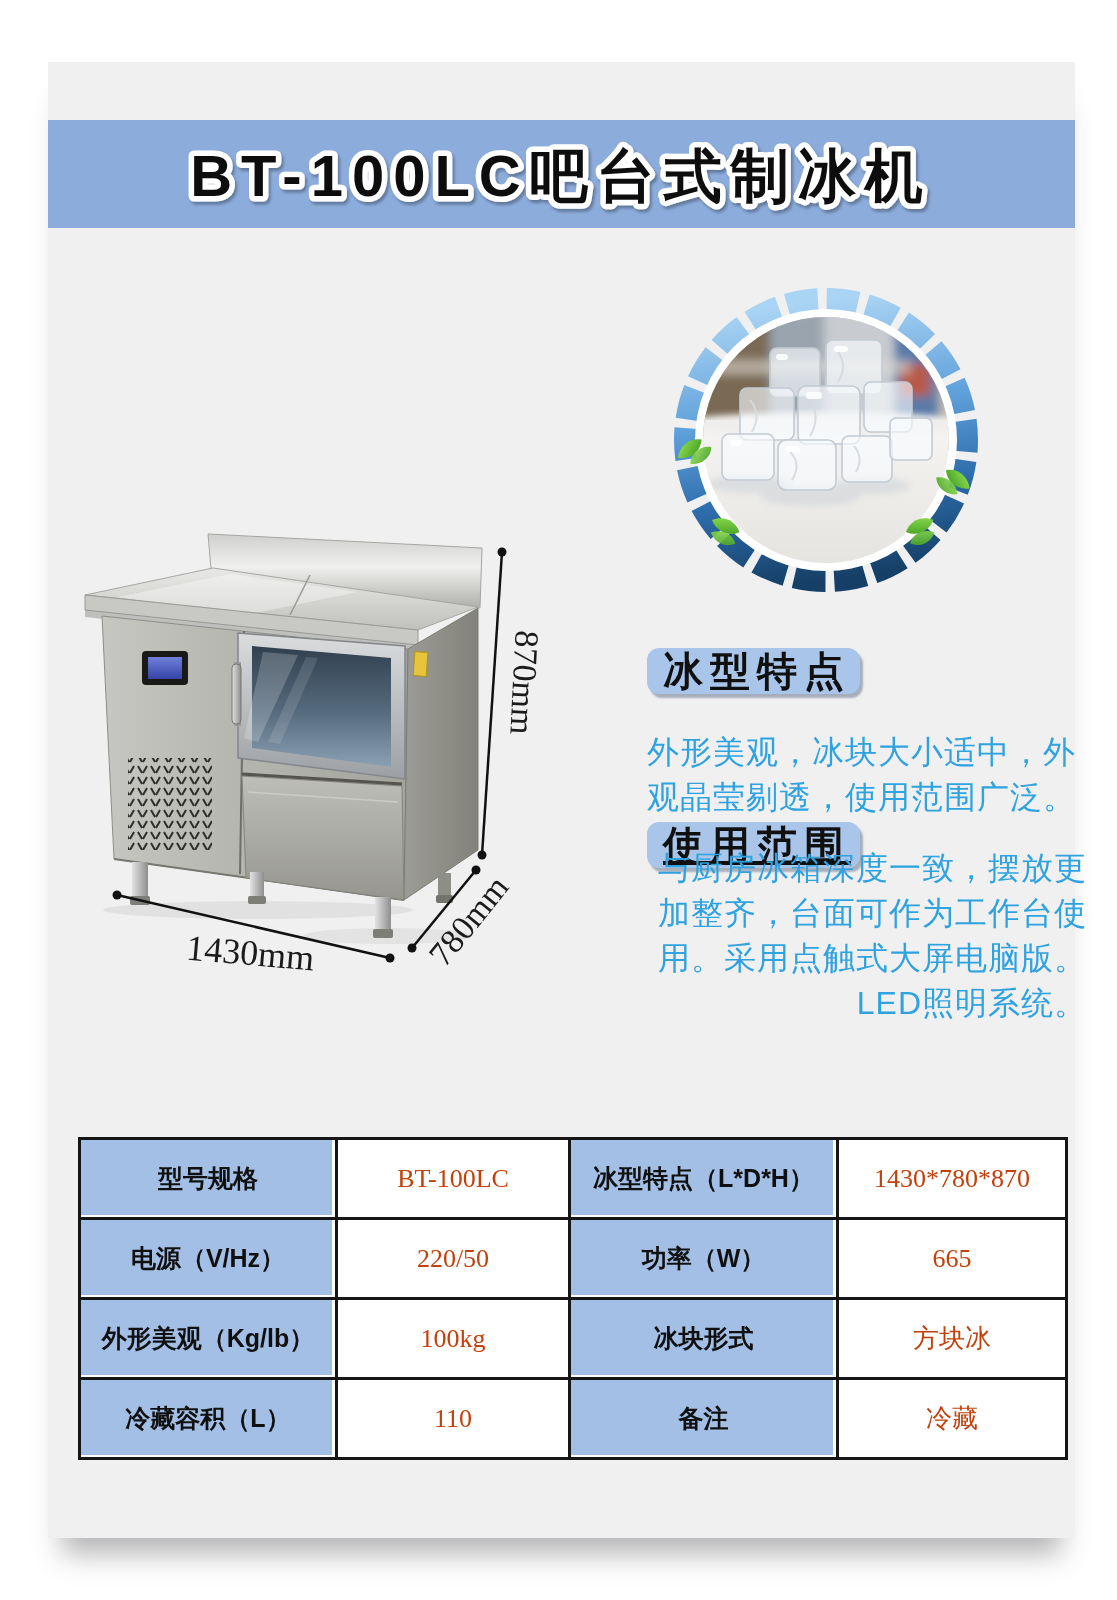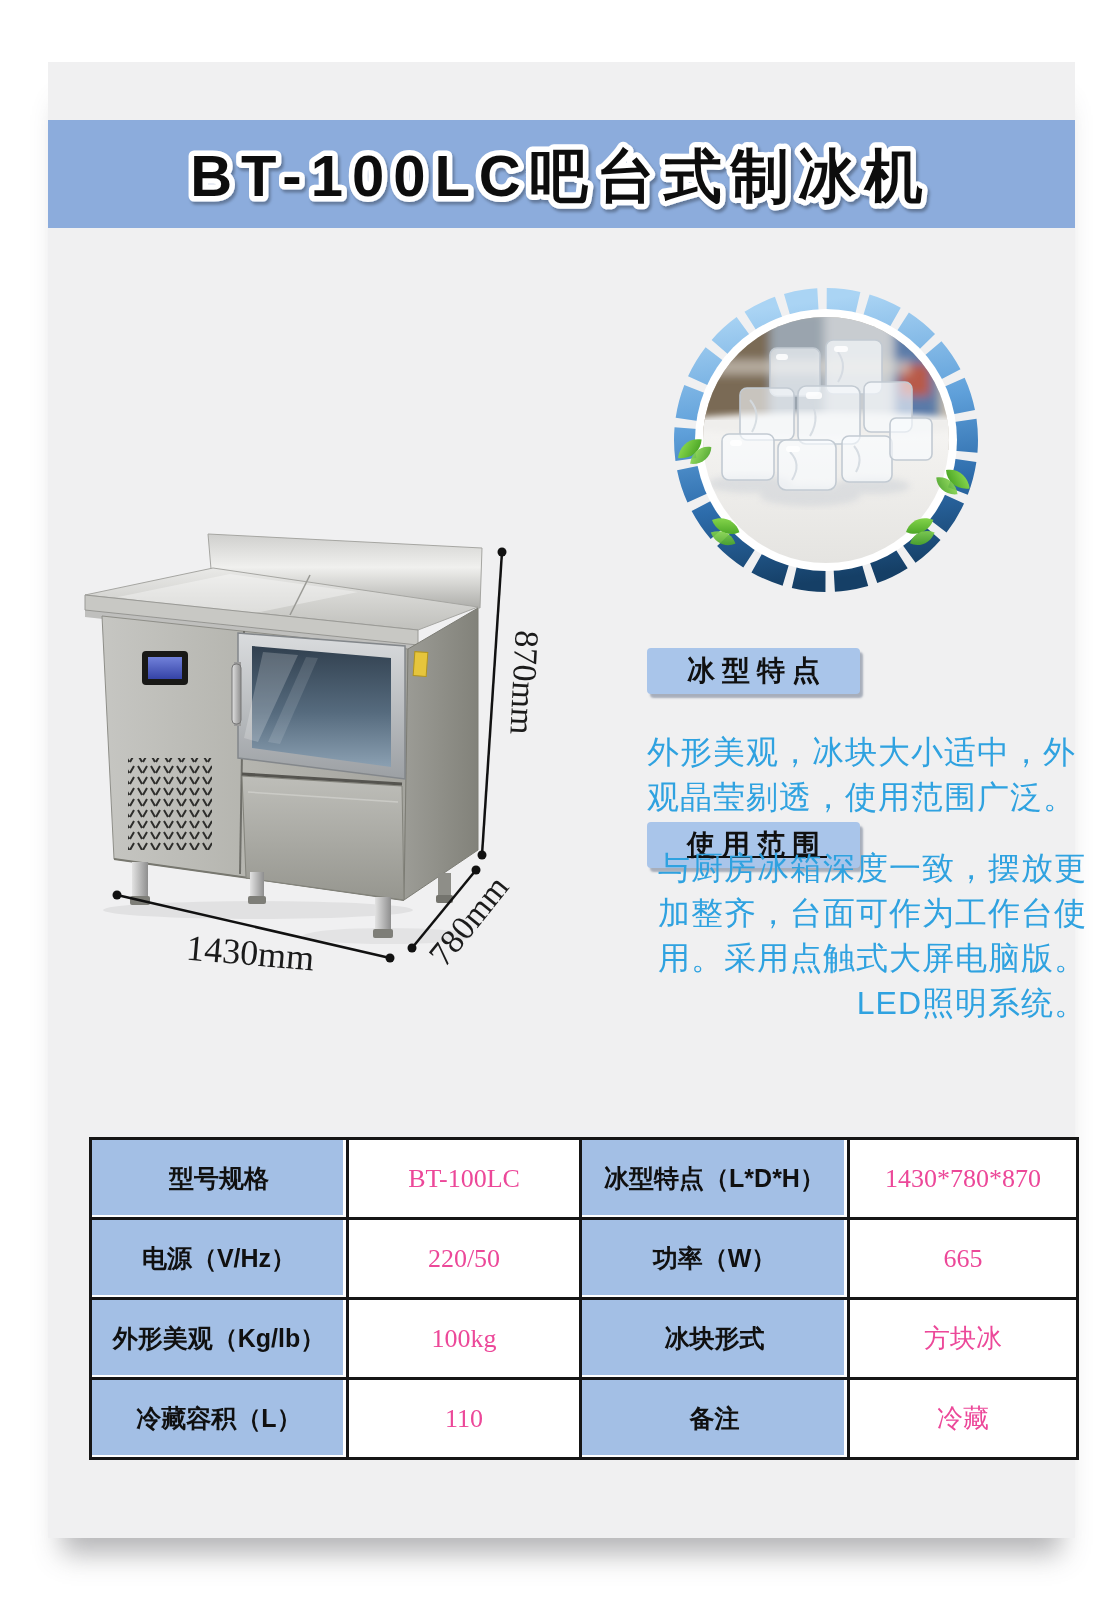--- a/index.html
+++ b/index.html
@@ -14,49 +14,49 @@
   }
   .banner{
     position:absolute;left:0;top:58px;width:1027px;height:108px;
     background:#8cacdc;
   }
   .banner svg{display:block;}
   .hero-ring{position:absolute;left:602px;top:208px;width:352px;height:345px;}
   .machine{position:absolute;left:10px;top:450px;width:480px;height:470px;}
   .feature-badge{
     position:absolute;left:599px;width:213px;height:46px;
-    background:#a9c5ea;border-radius:4px;
+    background:#a9c5ea;border-radius:12px;
     box-shadow:3px 4px 2px rgba(108,120,142,.55);
-    color:#101010;font-weight:bold;font-size:28px;line-height:46px;
+    color:#101010;font-weight:bold;font-size:40px;line-height:46px;
     text-align:center;letter-spacing:7px;text-indent:7px;
   }
   .badge-1{top:586px;}
   .badge-2{top:760px;text-decoration:underline;}
   .feature-text{
     position:absolute;left:599px;width:440px;
     color:#2fa2e0;font-size:32px;line-height:45px;letter-spacing:1px;
     font-weight:500;
   }
   .text-1{top:639px;margin-top:29px;}
   .text-2{top:784px;text-align:right;}
   .spec-table{
-    position:absolute;left:41px;top:1075px;
+    position:absolute;left:30px;top:1075px;
     border-collapse:collapse;table-layout:fixed;width:975px;
   }
   .spec-table td{
     border:3px solid #161616;height:77px;text-align:center;vertical-align:middle;
     padding:0;overflow:hidden;
   }
   td.spec-label{
     background:#a3bfe5;font-weight:bold;font-size:25px;color:#101010;
     box-shadow:inset -3px -2px 0 #ffffff;
     font-family:"Liberation Sans", sans-serif;
   }
   td.spec-value{
-    background:#ffffff;font-size:26px;color:#ec4899;
+    background:#ffffff;font-size:26px;color:#c2410c;
     font-family:"Liberation Serif", serif;
     margin-top:16px;
   }
 </style>
 </head>
 <body>
 
 <div class="card">
 
   <div class="banner">

